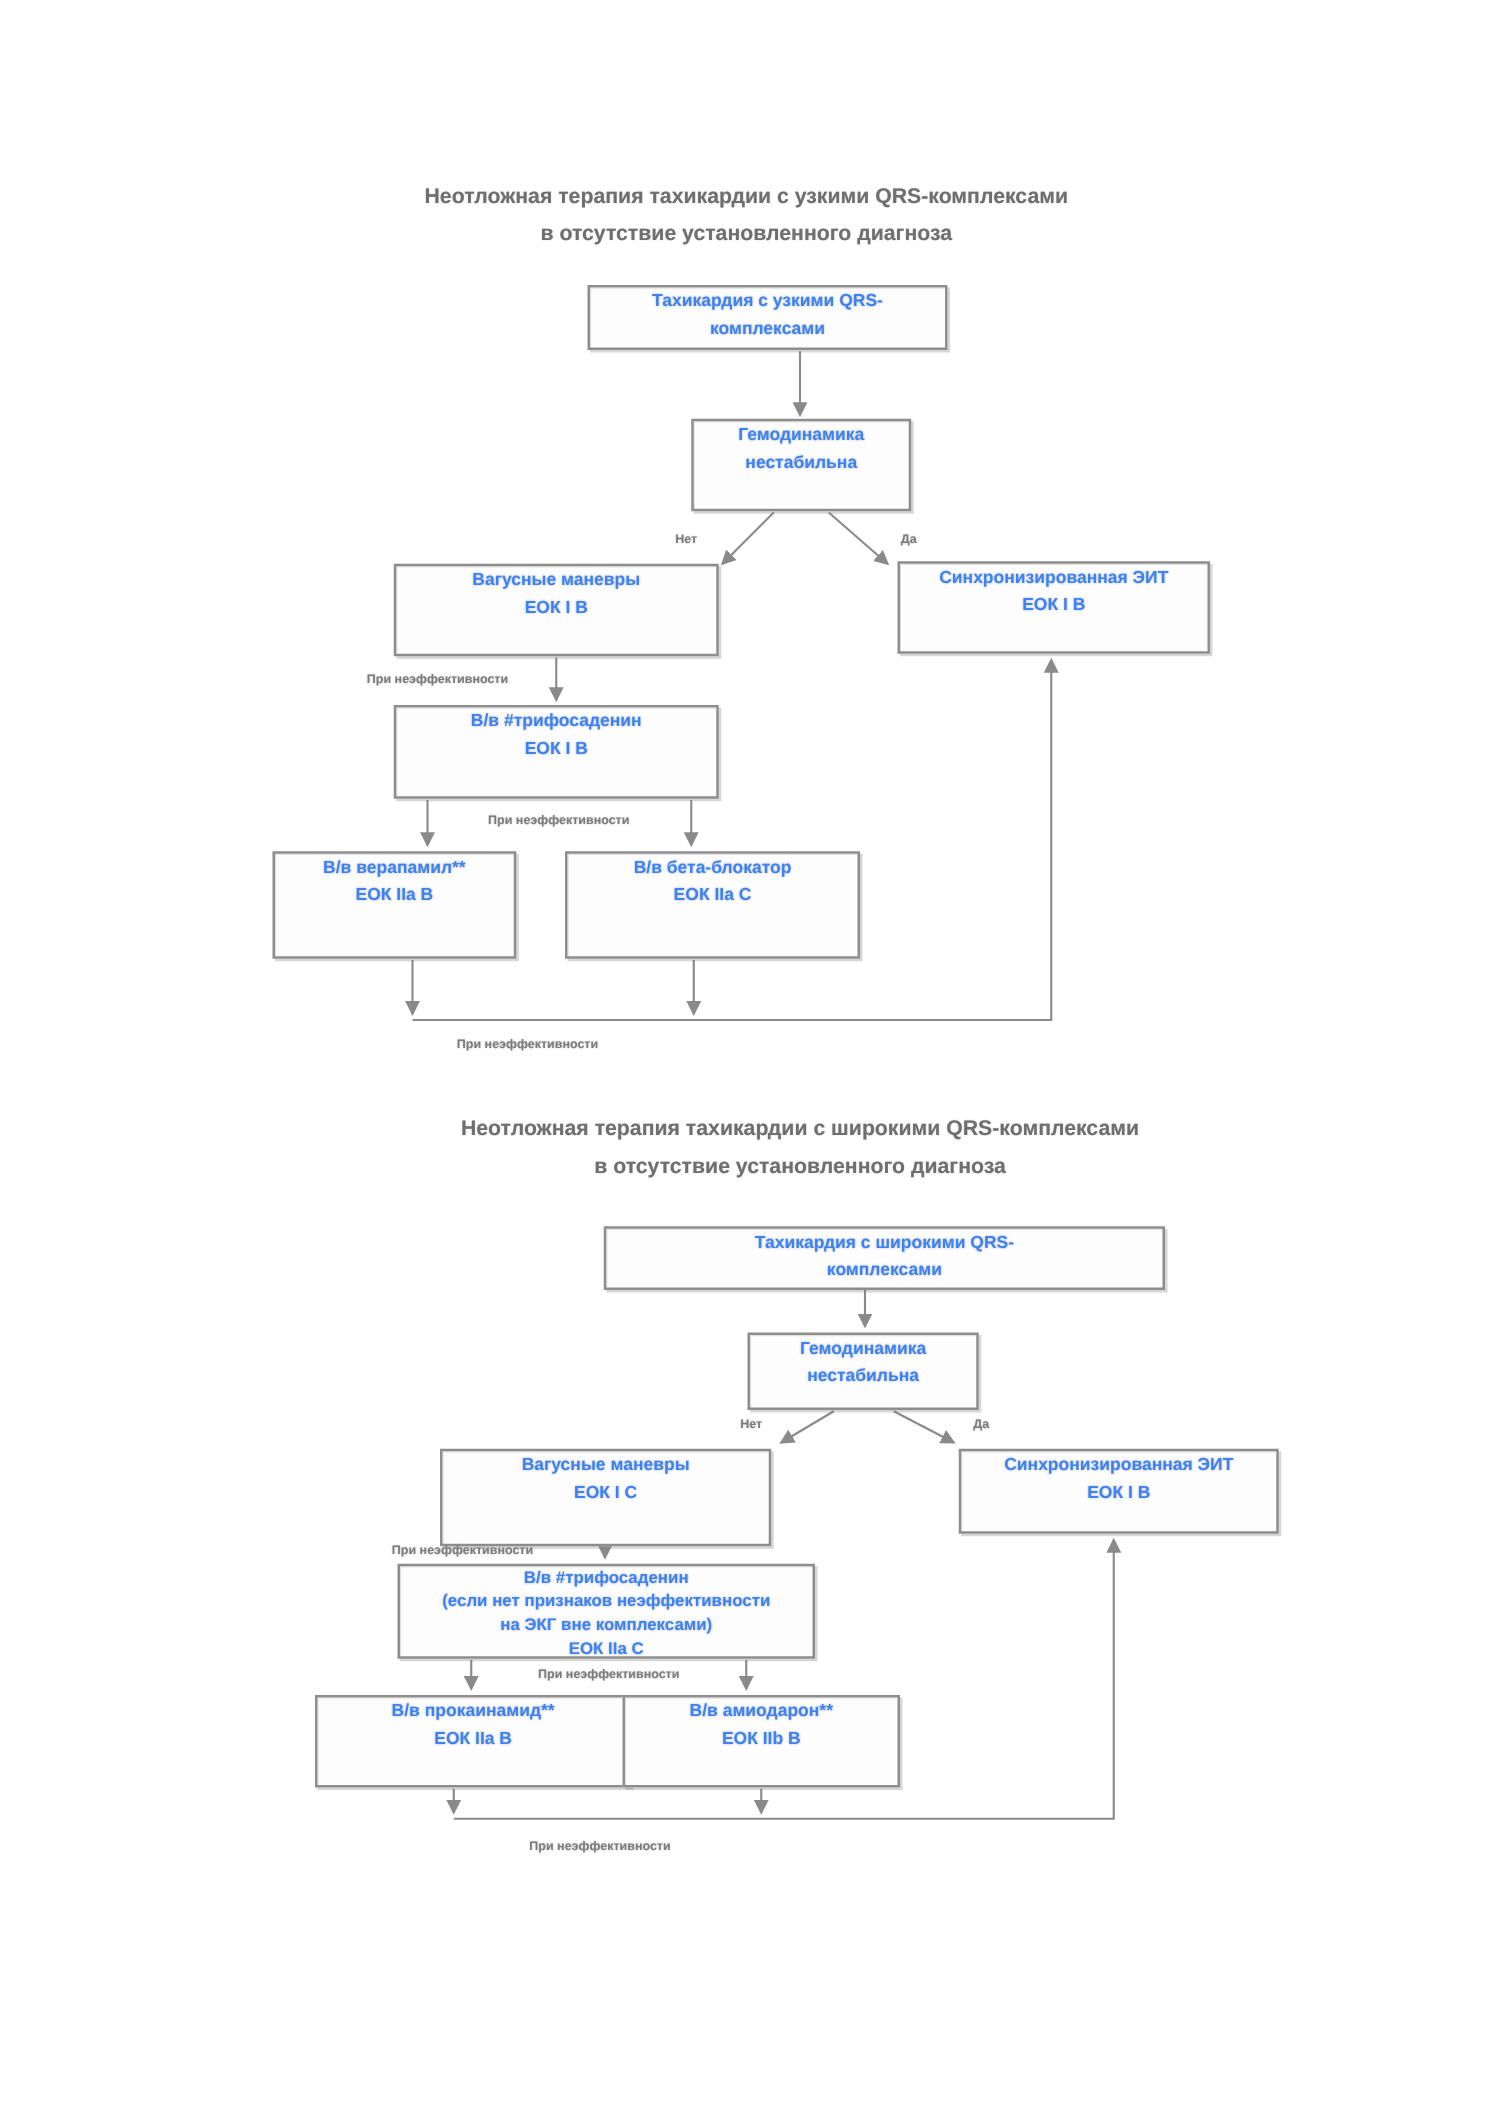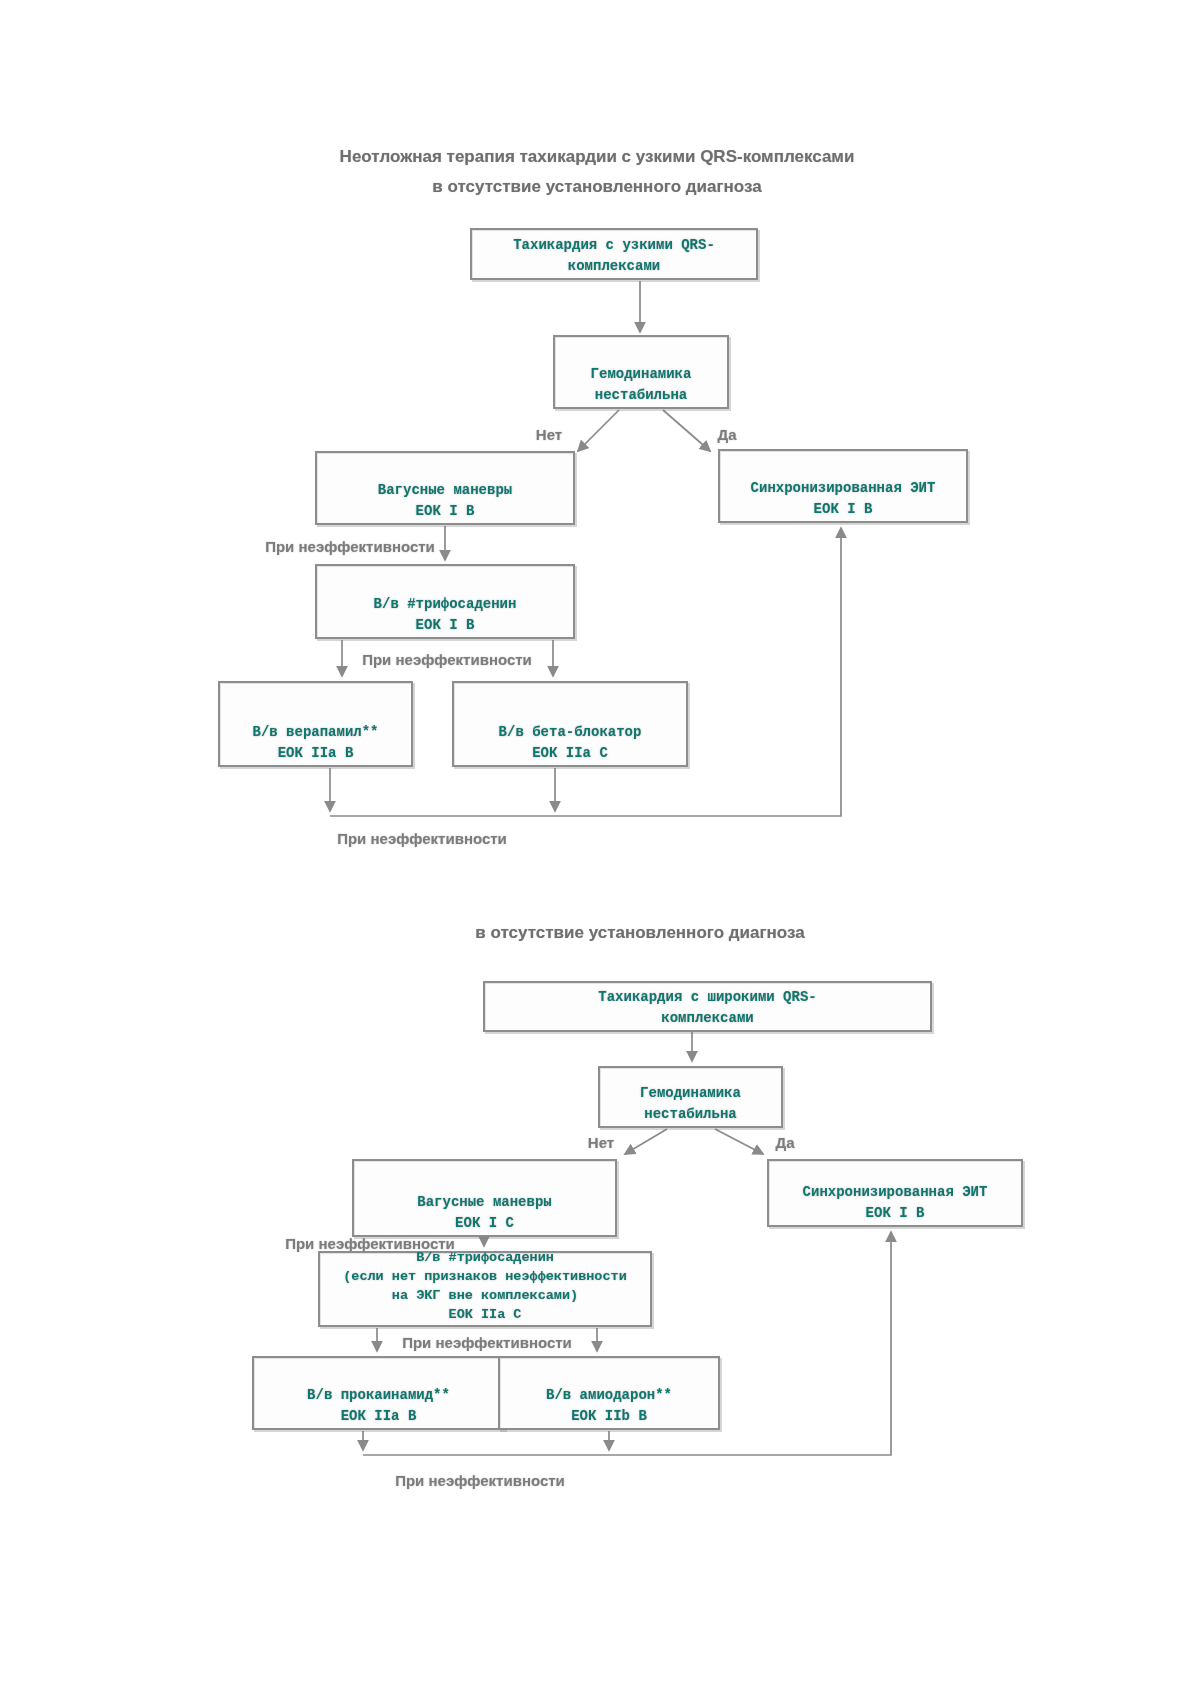--- a/index.html
+++ b/index.html
@@ -1,30 +1,30 @@
 <!DOCTYPE html>
 <html><head>
 <meta charset="utf-8">
 <style>
   html,body { margin:0; padding:0; background:#ffffff; }
   body { width:1200px; height:1697px; position:relative; overflow:hidden;
          font-family:"Liberation Sans","DejaVu Sans",sans-serif; }
   .stage { position:absolute; left:0; top:0; width:1200px; height:1697px;margin-top:31px; }
   svg.connectors { position:absolute; left:0; top:0; width:1200px; height:1697px; pointer-events:none; }
   .box { position:absolute; box-sizing:border-box; border:2px solid #8d8d8d; background:#fdfdfd;
-         display:flex; flex-direction:column; align-items:center; justify-content:flex-end;
-         text-align:center; color:#0f766e; font-weight:bold; font-size:14px; line-height:1.55;
+         display:flex; flex-direction:column; align-items:center; justify-content:flex-start;
+         text-align:center; color:#3b82f6; font-weight:bold; font-size:14px; line-height:1.55;
          box-shadow:2px 2px 0 rgba(120,120,120,0.30), inset 1px 1px 0 rgba(150,150,150,0.25);
-         text-shadow:0 0 2px rgba(170,170,170,0.85);font-family:Liberation Mono, monospace; }
+         text-shadow:0 0 2px rgba(170,170,170,0.85); }
   .box.dense { font-size:13.5px; line-height:1.4; }
   .title { position:absolute; transform:translateX(-50%); white-space:nowrap;
            font-weight:bold; font-size:17px; color:#6f6f6f;
            text-shadow:0 0 1px rgba(140,140,140,0.6); }
   .lbl { position:absolute; transform:translateX(-50%); white-space:nowrap;
-         font-weight:bold; font-size:15px; color:#7c7c7c;
+         font-weight:bold; font-size:10px; color:#7c7c7c;
          text-shadow:0 0 1.5px rgba(170,170,170,0.8); }
 </style>
 </head>
 <body>
 
 <div class="stage">
 
   <svg class="connectors" viewBox="0 0 1200 1697" xmlns="http://www.w3.org/2000/svg">
     <defs>
       <marker id="arrow" viewBox="0 0 10 10" refX="8.5" refY="5" markerWidth="7" markerHeight="7" orient="auto-start-reverse">
@@ -95,20 +95,21 @@
     <span>ЕОК IIa B</span>
   </div>
 
   <div class="box" style="left:452px; top:650px; width:236px; height:86px;">
     <span>В/в бета-блокатор</span>
     <span>ЕОК IIa C</span>
   </div>
 
   <div class="lbl" style="left:422px; top:799px;">При неэффективности</div>
 
+  <div class="title" style="left:640px; top:862px;">Неотложная терапия тахикардии с широкими QRS-комплексами</div>
   <div class="title" style="left:640px; top:892px;">в отсутствие установленного диагноза</div>
 
   <div class="box" style="left:483px; top:950px; width:449px; height:51px;">
     <span>Тахикардия с широкими QRS-</span>
     <span>комплексами</span>
   </div>
 
   <div class="box" style="left:598px; top:1035px; width:185px; height:62px;">
     <span>Гемодинамика</span>
     <span>нестабильна</span>

